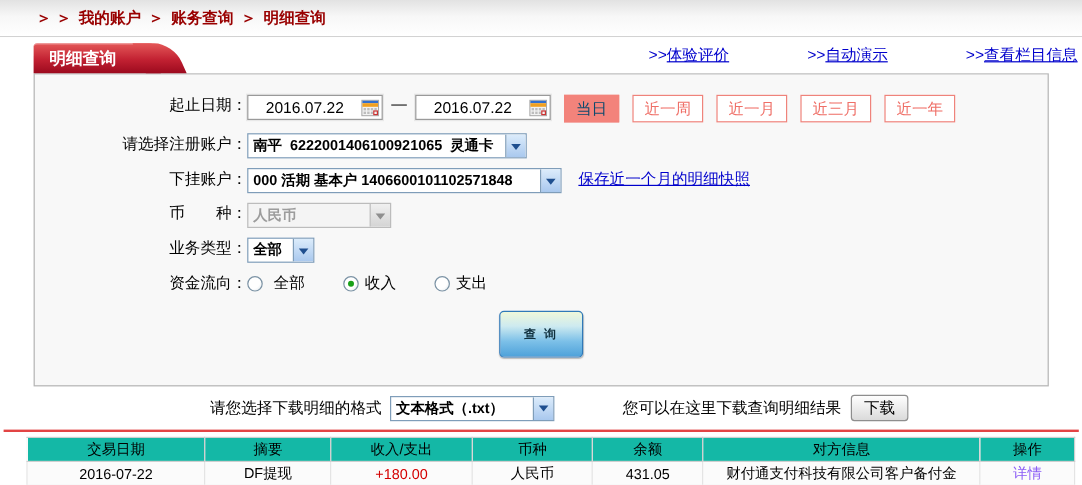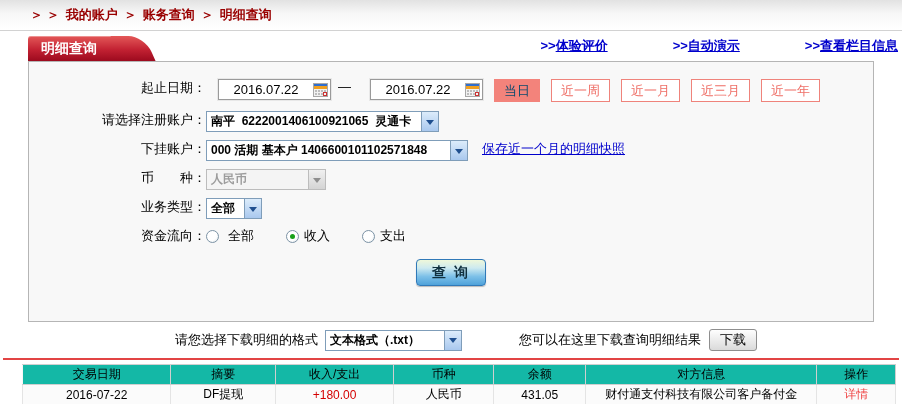--- a/index.html
+++ b/index.html
@@ -33,38 +33,37 @@
     background:linear-gradient(#e45858 0%, #c22132 55%, #9c0a1e 100%);
     border-radius:3px 10px 0 0;
     box-shadow:inset 0 1px 0 rgba(255,255,255,.35);
   }
   .tab::after {
     content:""; position:absolute; right:-16px; bottom:0; z-index:-1;
     width:34px; height:100%;
     background:linear-gradient(#e45858 0%, #c22132 55%, #9c0a1e 100%);
     transform:skewX(24deg); border-radius:0 16px 0 0;
   }
-  .hlink { color:#0000cc; cursor:pointer; white-space:nowrap;font-weight:bold; }
+  .hlink { color:#0000cc; cursor:pointer; white-space:nowrap; }
   .hlink .lbl { text-decoration:underline; }
 
   
   .panel {
     margin-left:28px; width:846px; height:261px;
     border:1px solid #b5b5b5; background:#f8f8f8; padding-top:17px;
   }
   .form-row { display:flex; align-items:flex-start; height:24px; margin-bottom:5px; }
   .form-row.first { margin-bottom:8px; }
   .flabel { width:177px; text-align:right; flex:none; white-space:pre; }
 
   
   .date-input {
     width:113px; height:21px; border:1px solid #9a9a9a; background:#fff;
     display:flex; align-items:center; cursor:text;
     box-shadow:0 0 0 1px #e8e8e8;
-    margin-left:12px;
   }
   .date-input .dval { flex:1; text-align:center; font-size:13px; }
   .cal-icon { flex:none; margin-right:2px; cursor:pointer; line-height:0; }
   .dsep { margin:0 7px; }
 
   
   .qbtn {
     height:23px; padding:0 9px; margin-left:11px;
     border:1px solid #ef837b; color:#ef6f67; background:#fff;
     display:flex; align-items:center; cursor:pointer; font-size:13px;
@@ -114,24 +113,24 @@
   .radio.checked::after {
     content:""; width:5px; height:5px; border-radius:50%; background:#18a018;
   }
   .radio-group .rlbl { margin-left:5px; }
   .radio-group.gap-wide .rlbl { margin-left:9px; }
 
   
   .query-row { text-align:center; margin-top:8px; }
   .query-btn {
     display:inline-flex; align-items:center; justify-content:center;
-    width:70px; height:27px; cursor:pointer;
+    width:70px; height:39px; cursor:pointer;
     border:1px solid #3079b8; border-radius:4px;
     background:linear-gradient(180deg,#eff8da 0%, #cdeaf0 32%, #7cc0e8 66%, #4fa2da 100%);
-    font-size:14px; font-weight:bold; color:#10303f; letter-spacing:2px;
+    font-size:10px; font-weight:bold; color:#10303f; letter-spacing:2px;
     box-shadow:0 1px 1px rgba(0,0,0,.25);
   }
 
   
   .download-row { display:flex; align-items:center; height:24px; margin-top:6px; }
   .dl-label { margin-left:175px; }
   .download-row .xp-select { margin-left:7px; }
   .dl-hint { margin-left:57px; }
   .dl-btn {
     margin-left:8px; width:48px; height:22px; cursor:pointer;
@@ -150,21 +149,21 @@
     height:19px; font-weight:normal; color:#000; background:#14b8a6;
     border-top:1px solid #cfcfcf; border-bottom:1px solid #cfcfcf;
     border-left:1px solid #f7f7f7; border-right:1px solid #cfcfcf;
     text-align:center; overflow:hidden; white-space:nowrap;
   }
   .txn-table td {
     height:18px; background:#fbfbfb; text-align:center;
     border:1px solid #e4e4e4; overflow:hidden; white-space:nowrap;margin-left:34px;
   }
   .amount-pos { color:#d40000; }
-  .detail-link { color:#ef4444; cursor:pointer; }
+  .detail-link { color:#8b5cf6; cursor:pointer; }
 </style>
 </head>
 <body>
 
 <div class="topbar">
   <span>＞ ＞</span>
   <span class="crumb">我的账户</span>
   <span>＞</span>
   <span class="crumb">账务查询</span>
   <span>＞</span>

